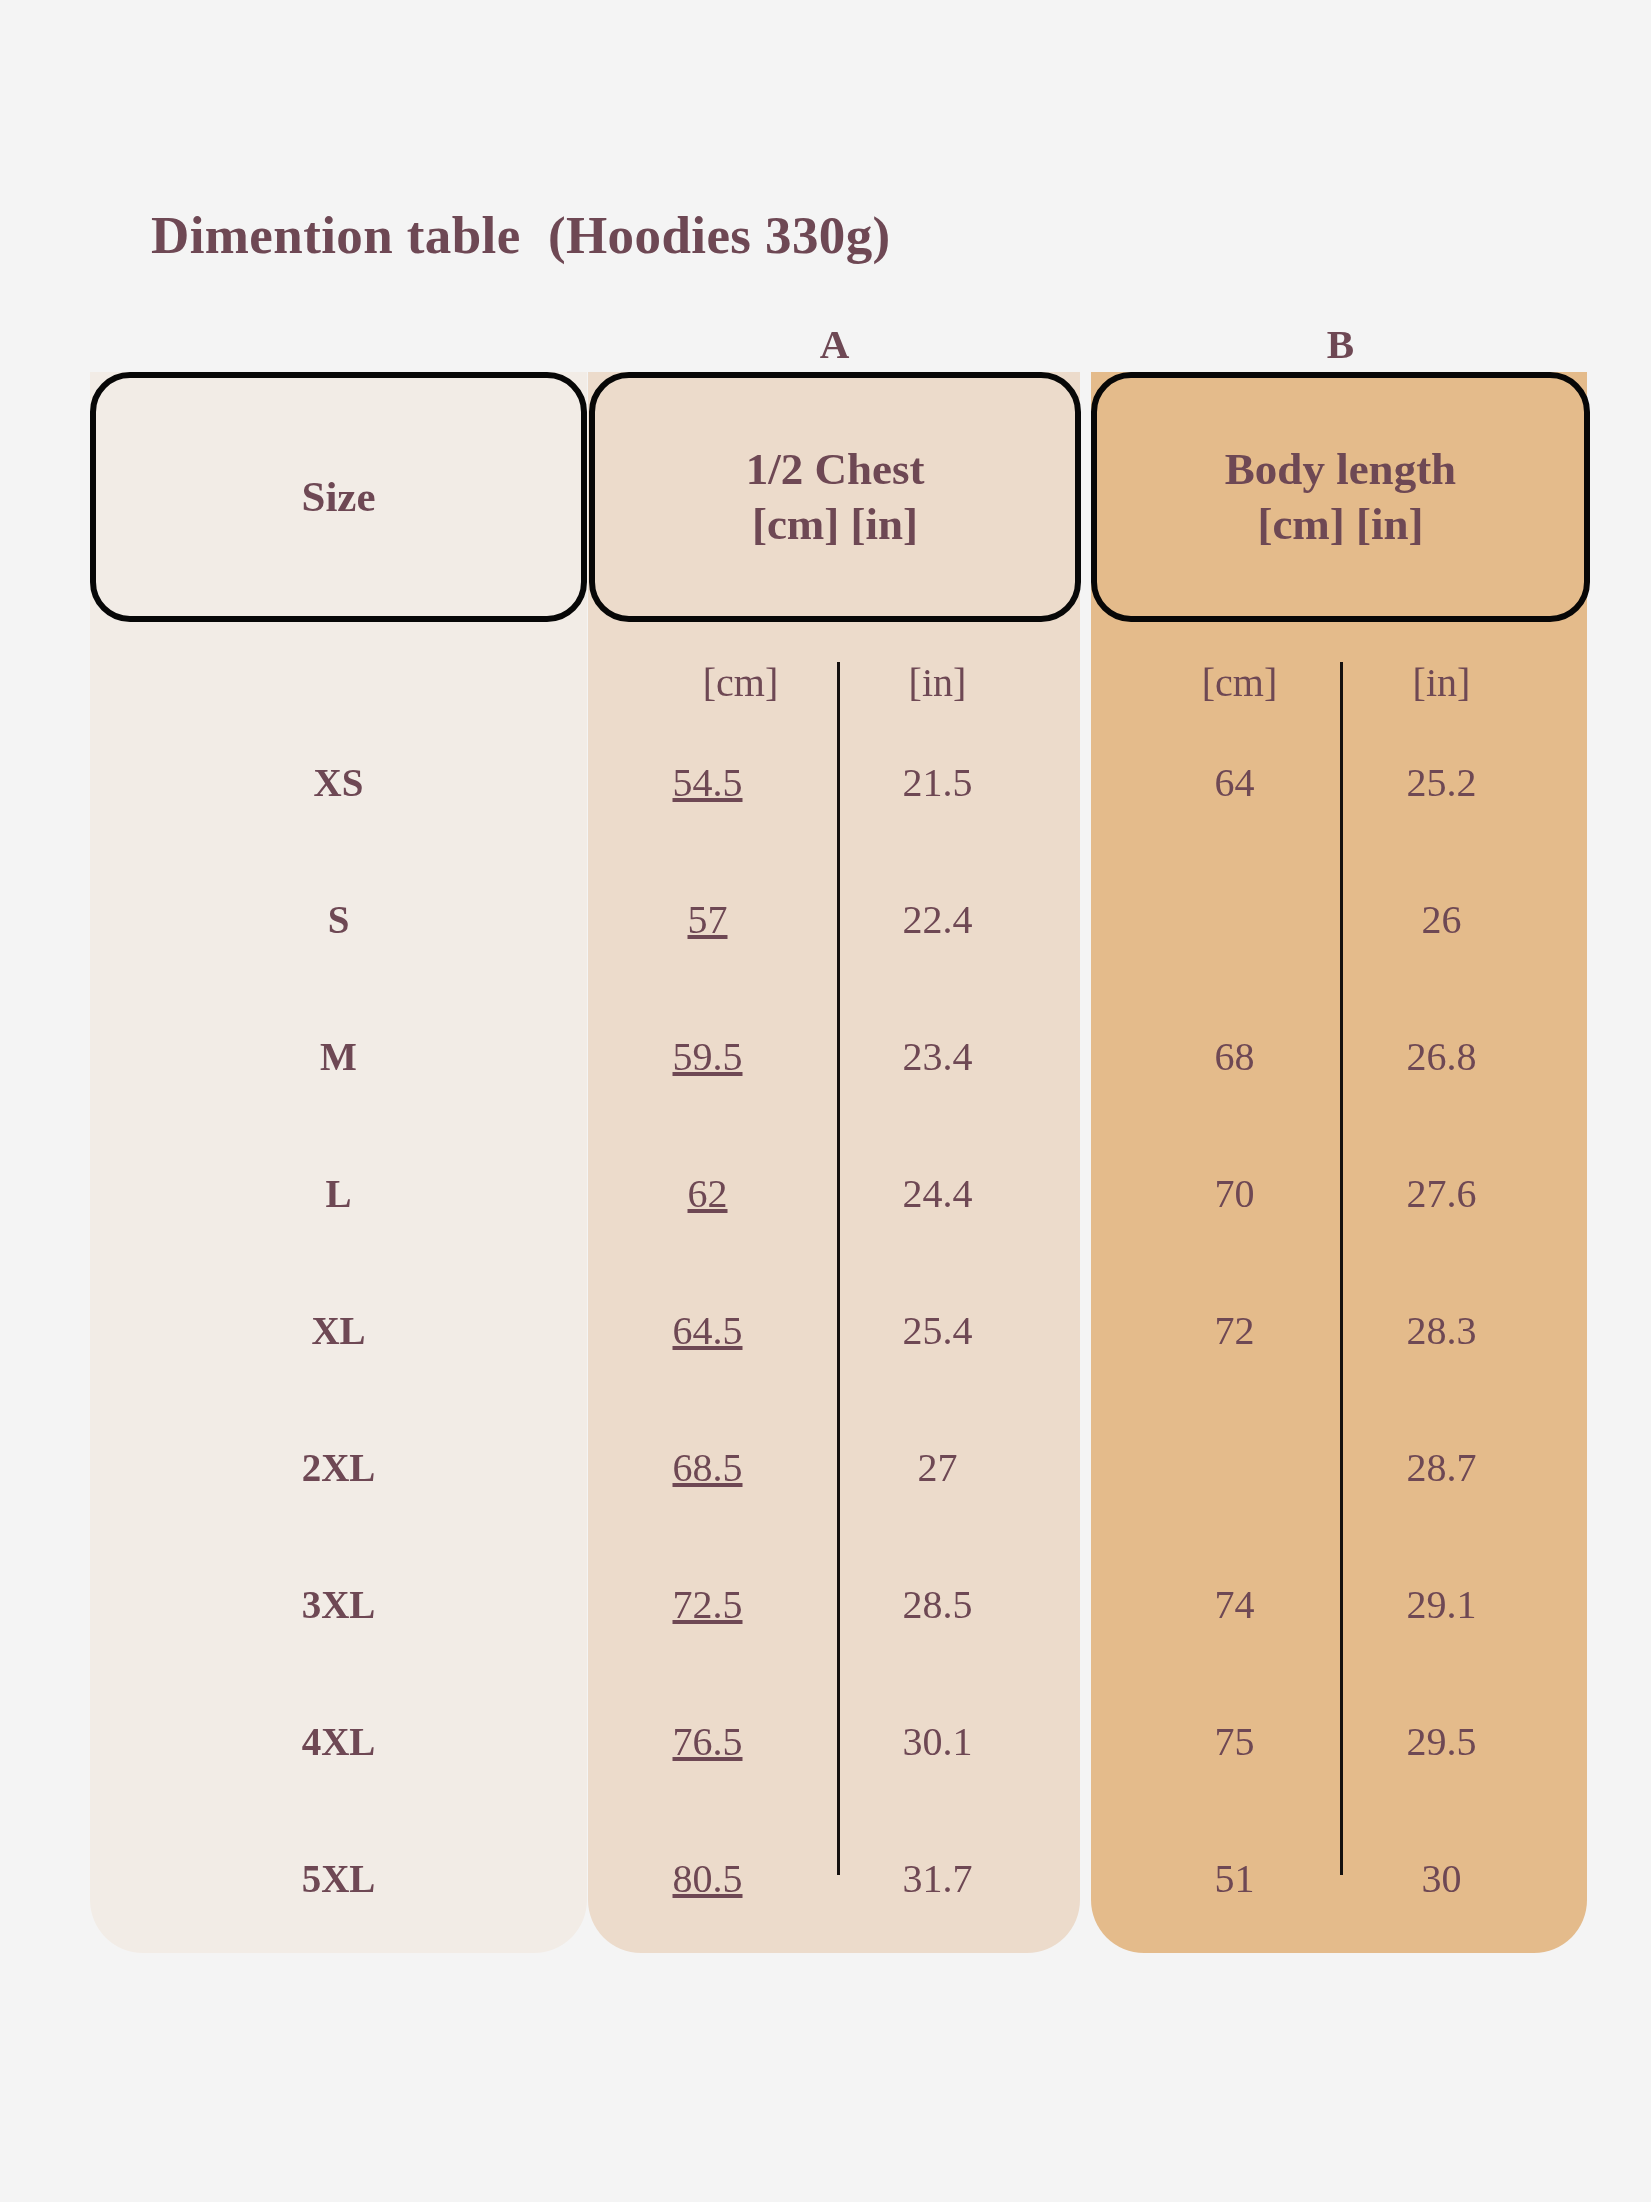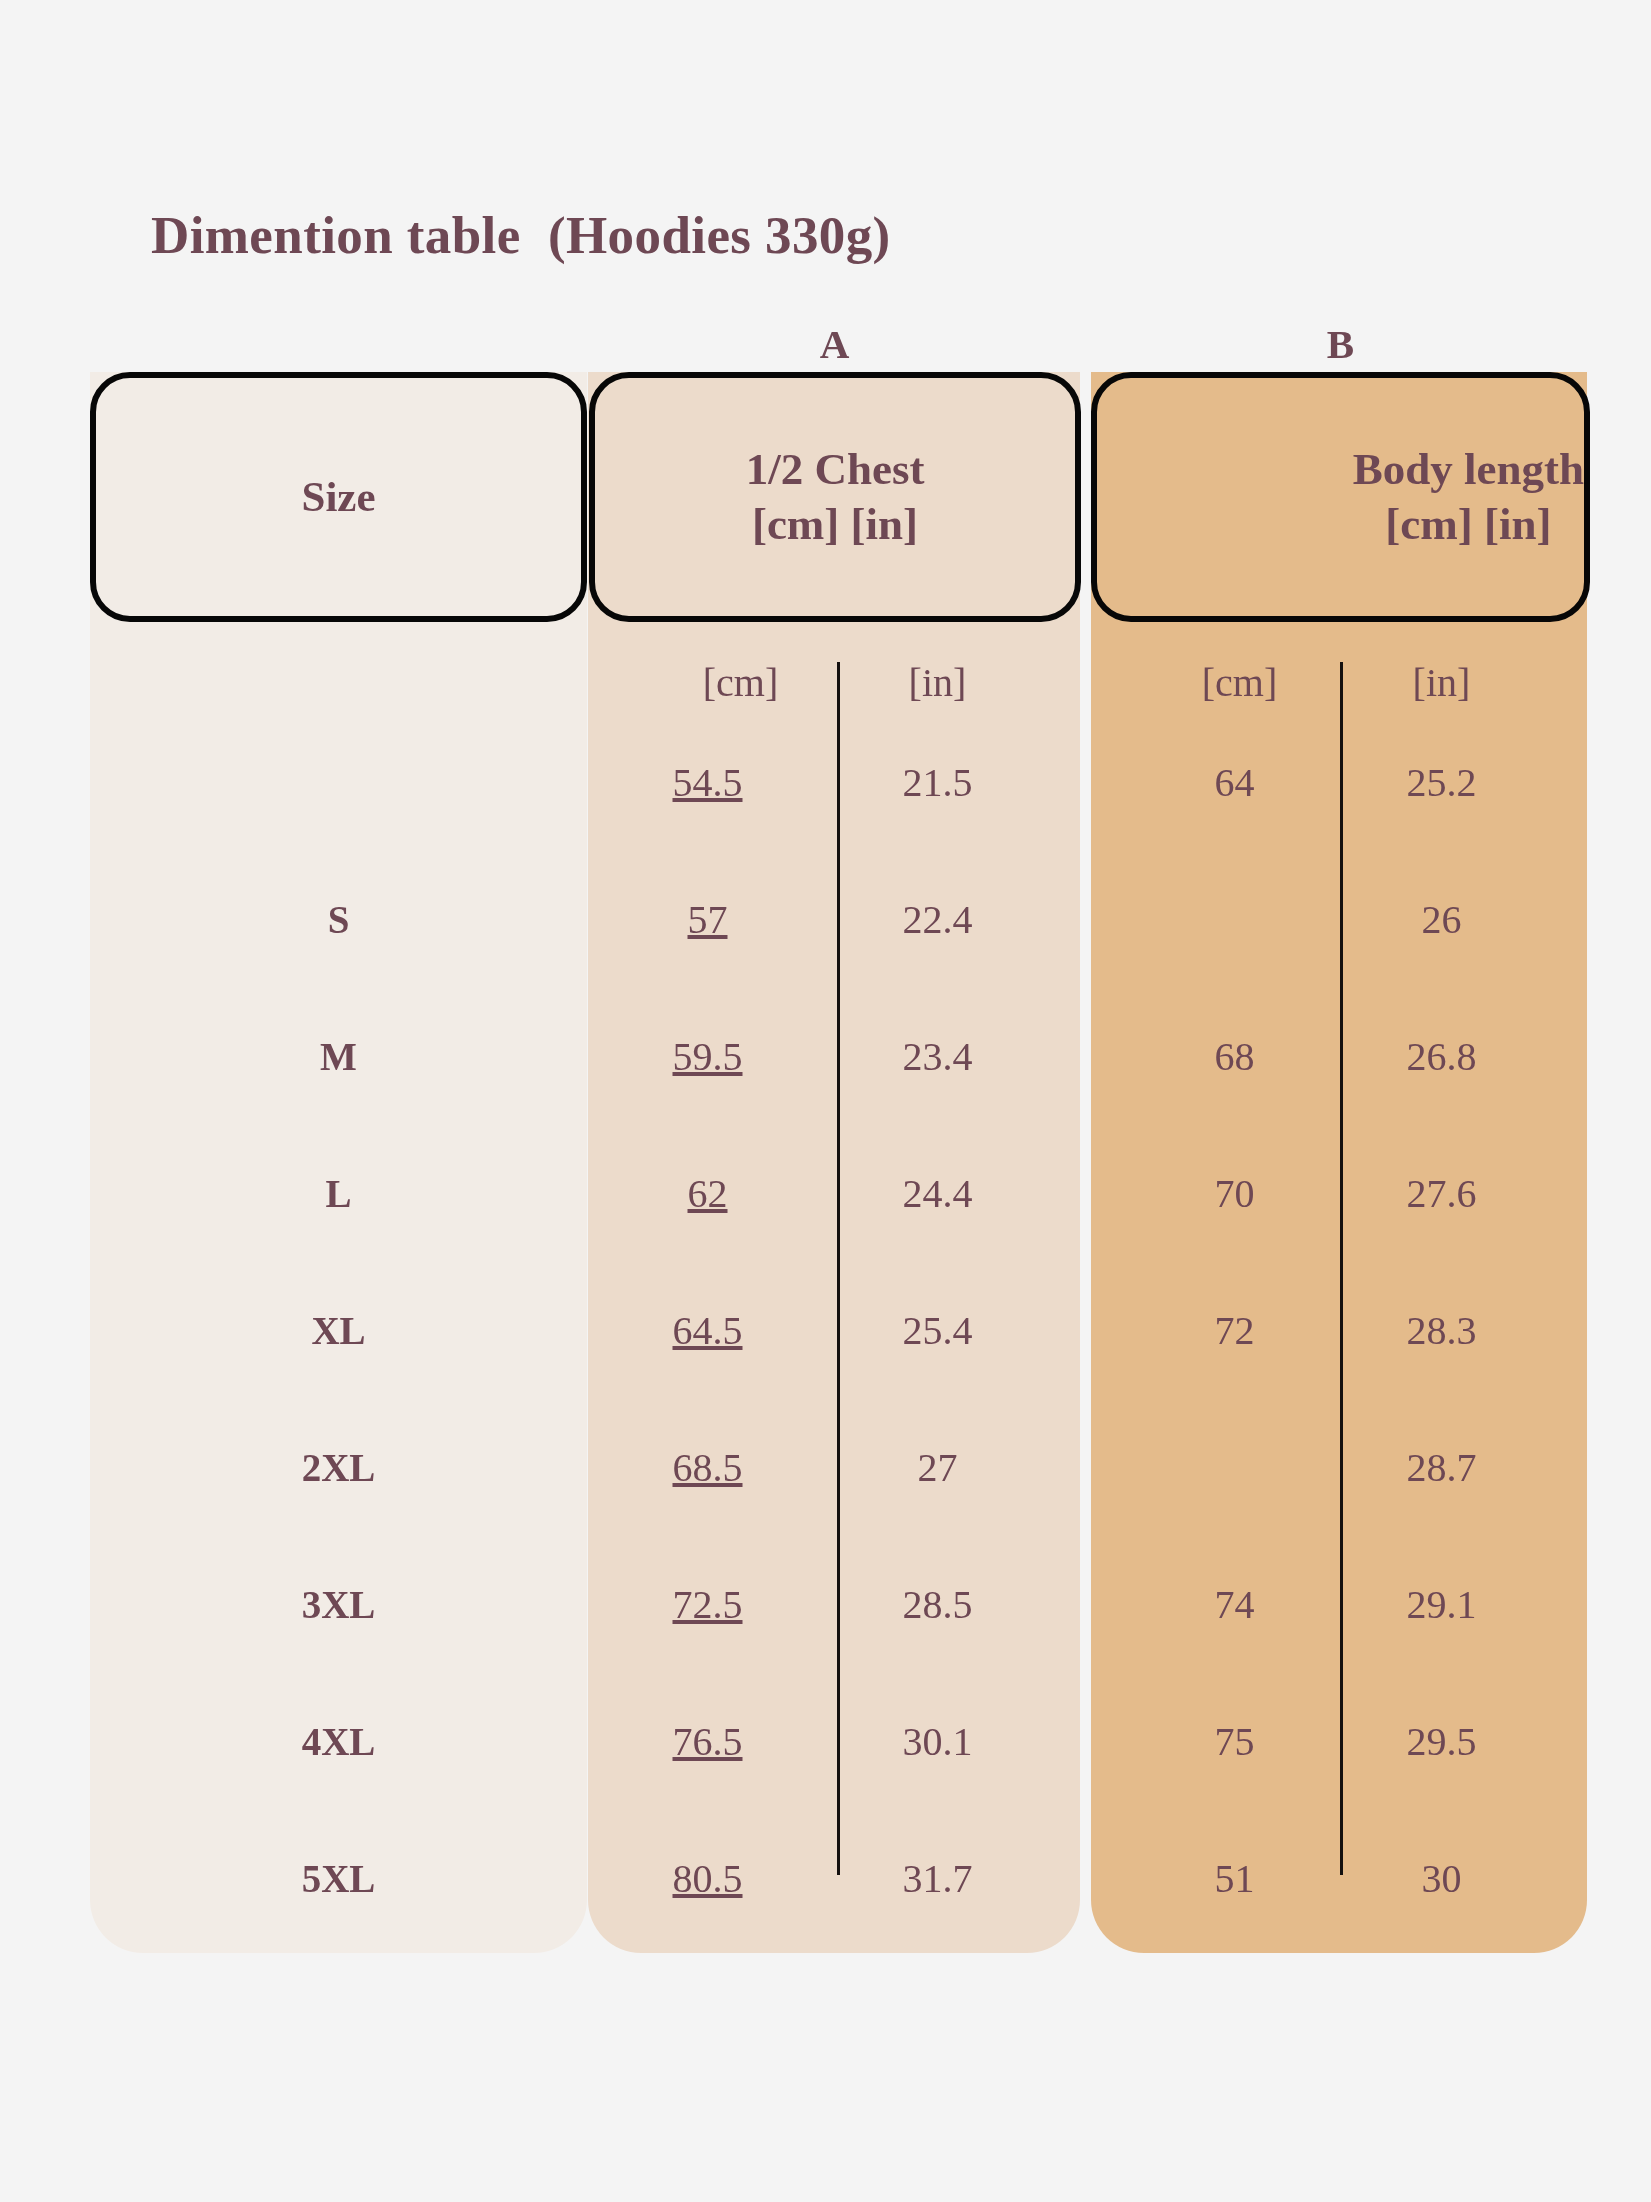--- a/index.html
+++ b/index.html
@@ -66,21 +66,21 @@
     box-sizing: border-box;
     border: 6.9px solid #070707;
     border-radius: 40px;
     display: flex;
     align-items: center;
     justify-content: center;
     text-align: center;
   }
   .head-box.size   { left: 90px;  width: 497px;  background: #f2ece6; }
   .head-box.chest  { left: 589px;  width: 492px;  background: #ecdbcb; }
-  .head-box.length { left: 1091px; width: 499px;  background: #e4bb8b; justify-content: flex-end; }
+  .head-box.length { left: 1091px; width: 499px;  background: #e4bb8b; }
 
   .head-text {
     color: #6e4854;
     font-weight: 700;
     font-size: 45px;
     line-height: 1.22;
     white-space: pre-line;
   }
   .head-box.size .head-text { font-size: 43px; }
 
@@ -173,20 +173,21 @@
 [cm] [in]</div>
   </div>
 
   <div class="subhead a-cm">[cm]</div>
   <div class="subhead a-in">[in]</div>
   <div class="subhead b-cm">[cm]</div>
   <div class="subhead b-in">[in]</div>
 
   <div class="rows" id="rows">
       <div class="row">
+        <div class="cell size">XS</div>
         <div class="cell a-cm">54.5</div>
         <div class="cell a-in">21.5</div>
         <div class="cell b-cm">64</div>
         <div class="cell b-in">25.2</div>
       </div>
       <div class="row">
         <div class="cell size">S</div>
         <div class="cell a-cm">57</div>
         <div class="cell a-in">22.4</div>
         <div class="cell b-in">26</div>

